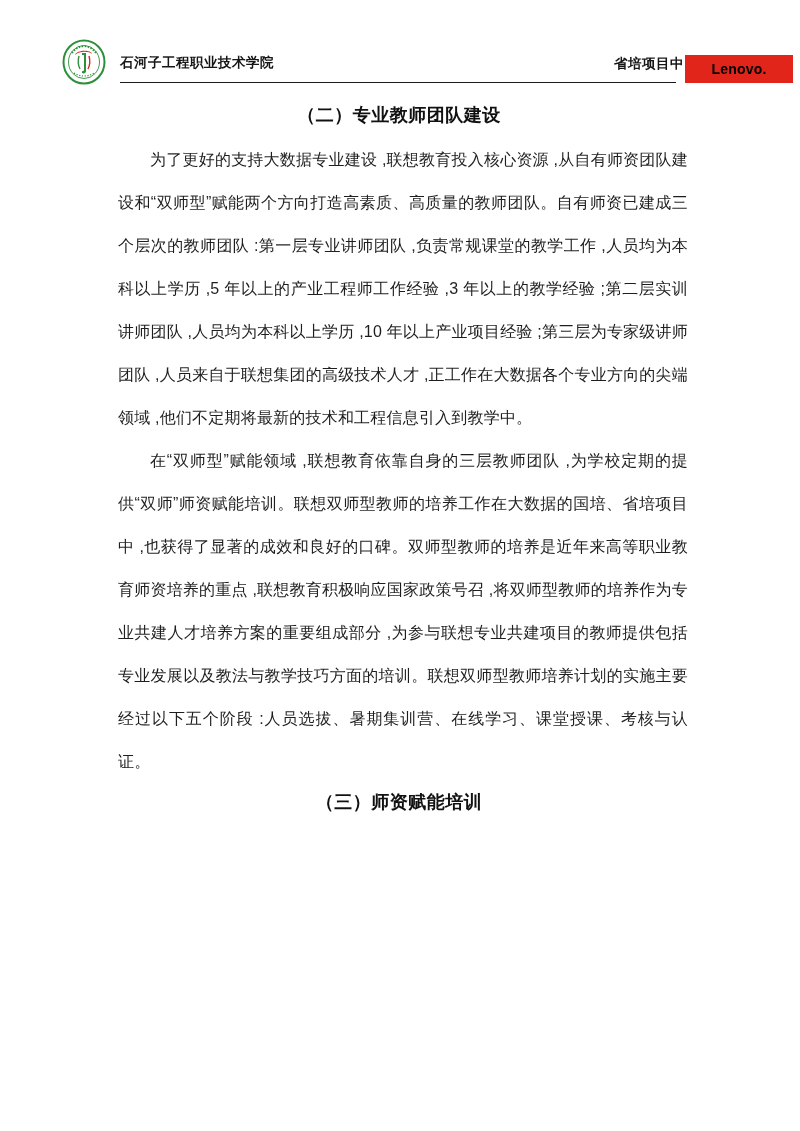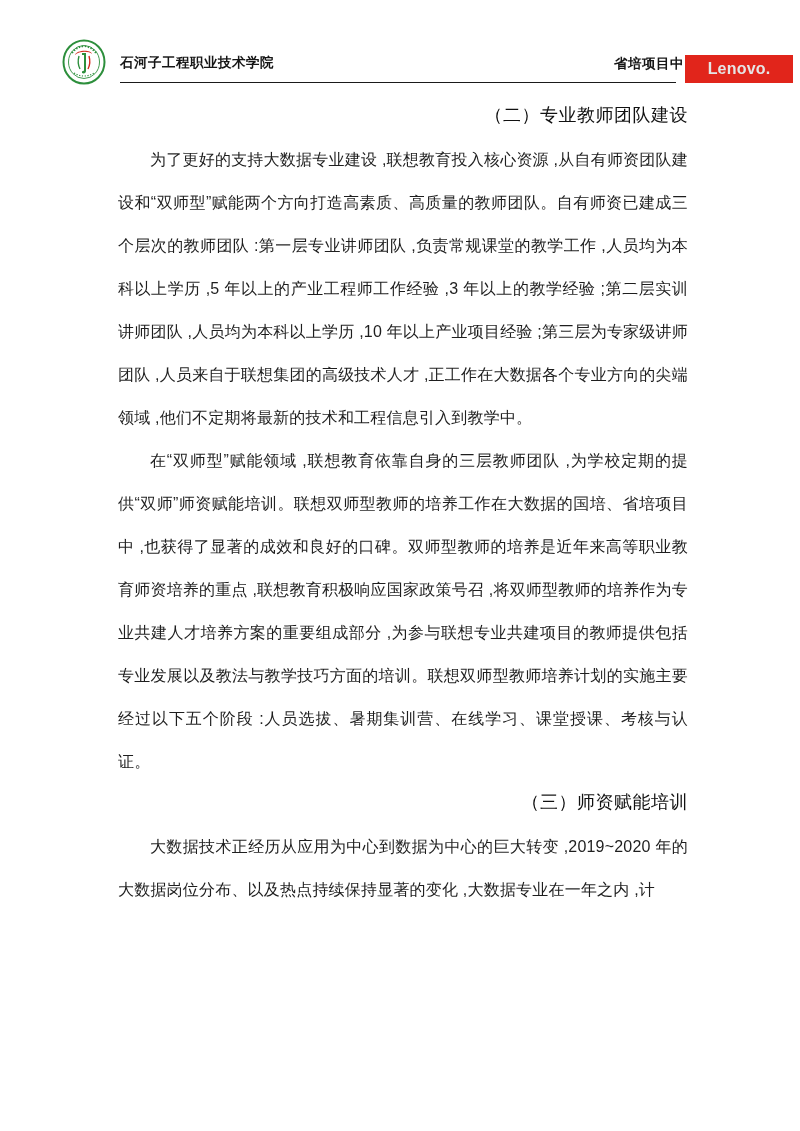--- a/index.html
+++ b/index.html
@@ -28,43 +28,43 @@
   }
   .hdr-rule{
     position:absolute;left:120px;top:82px;width:556px;height:0;
     border-top:1.6px solid #1a1a1a;
   }
   .lenovo-box{
     position:absolute;left:685px;top:55px;width:108px;height:28px;
     display:flex;align-items:center;justify-content:center;
   }
   .lenovo-text{
-    color:#e5e5e5;font-weight:bold;font-size:16px;
+    color:#000000;font-weight:bold;font-size:14px;
     letter-spacing:0.2px;line-height:1;
     font-family:"Liberation Sans",sans-serif;
   }
 
   
   .doc-body{
     position:absolute;left:118px;top:96px;width:570px;
     font-size:16px;line-height:43px;color:#1e1e1e;
     text-align:justify;
   }
   .para{
     margin:0;
     text-align:justify;
     text-align-last:left;
     letter-spacing:0.2px;
   }
   .para.indent{ text-indent:2em; }
   .sec-heading{
-    font-size:18px;font-weight:normal;color:#111111;
+    font-size:18px;font-weight:bold;color:#111111;
     line-height:26px;margin:6px 0 10px -8px;
     letter-spacing:0.5px;
-    text-align:right;
+    text-align:center;
   }
 
   
   .page-num{
     position:absolute;left:0;top:1046px;width:800px;
     text-align:center;font-size:12px;color:#701a75;
   }
 </style>
 </head>
 <body>
@@ -90,18 +90,17 @@
 
   <div class="lenovo-box" style="background:#E1251B;">
     <span class="lenovo-text">Lenovo.</span>
   </div>
 
   <main class="doc-body">
     <h2 class="sec-heading">（二）专业教师团队建设</h2>
     <p class="para indent">为了更好的支持大数据专业建设 ,联想教育投入核心资源 ,从自有师资团队建设和“双师型”赋能两个方向打造高素质、高质量的教师团队。自有师资已建成三个层次的教师团队 :第一层专业讲师团队 ,负责常规课堂的教学工作 ,人员均为本科以上学历 ,5 年以上的产业工程师工作经验 ,3 年以上的教学经验 ;第二层实训讲师团队 ,人员均为本科以上学历 ,10 年以上产业项目经验 ;第三层为专家级讲师团队 ,人员来自于联想集团的高级技术人才 ,正工作在大数据各个专业方向的尖端领域 ,他们不定期将最新的技术和工程信息引入到教学中。</p>
     <p class="para indent">在“双师型”赋能领域 ,联想教育依靠自身的三层教师团队 ,为学校定期的提供“双师”师资赋能培训。联想双师型教师的培养工作在大数据的国培、省培项目中 ,也获得了显著的成效和良好的口碑。双师型教师的培养是近年来高等职业教育师资培养的重点 ,联想教育积极响应国家政策号召 ,将双师型教师的培养作为专业共建人才培养方案的重要组成部分 ,为参与联想专业共建项目的教师提供包括专业发展以及教法与教学技巧方面的培训。联想双师型教师培养计划的实施主要经过以下五个阶段 :人员选拔、暑期集训营、在线学习、课堂授课、考核与认证。</p>
     <h2 class="sec-heading">（三）师资赋能培训</h2>
-    <p class="para indent">大数据技术正经历从应用为中心到数据为中心的巨大转变 ,2019~2020 年的大数据岗位分布、以及热点持续保持显著的变化 ,大数据专业在一年之内 ,计</p>
   </main>
 
   <div class="page-num">11</div>
 
 </div>
 
 </body></html>

